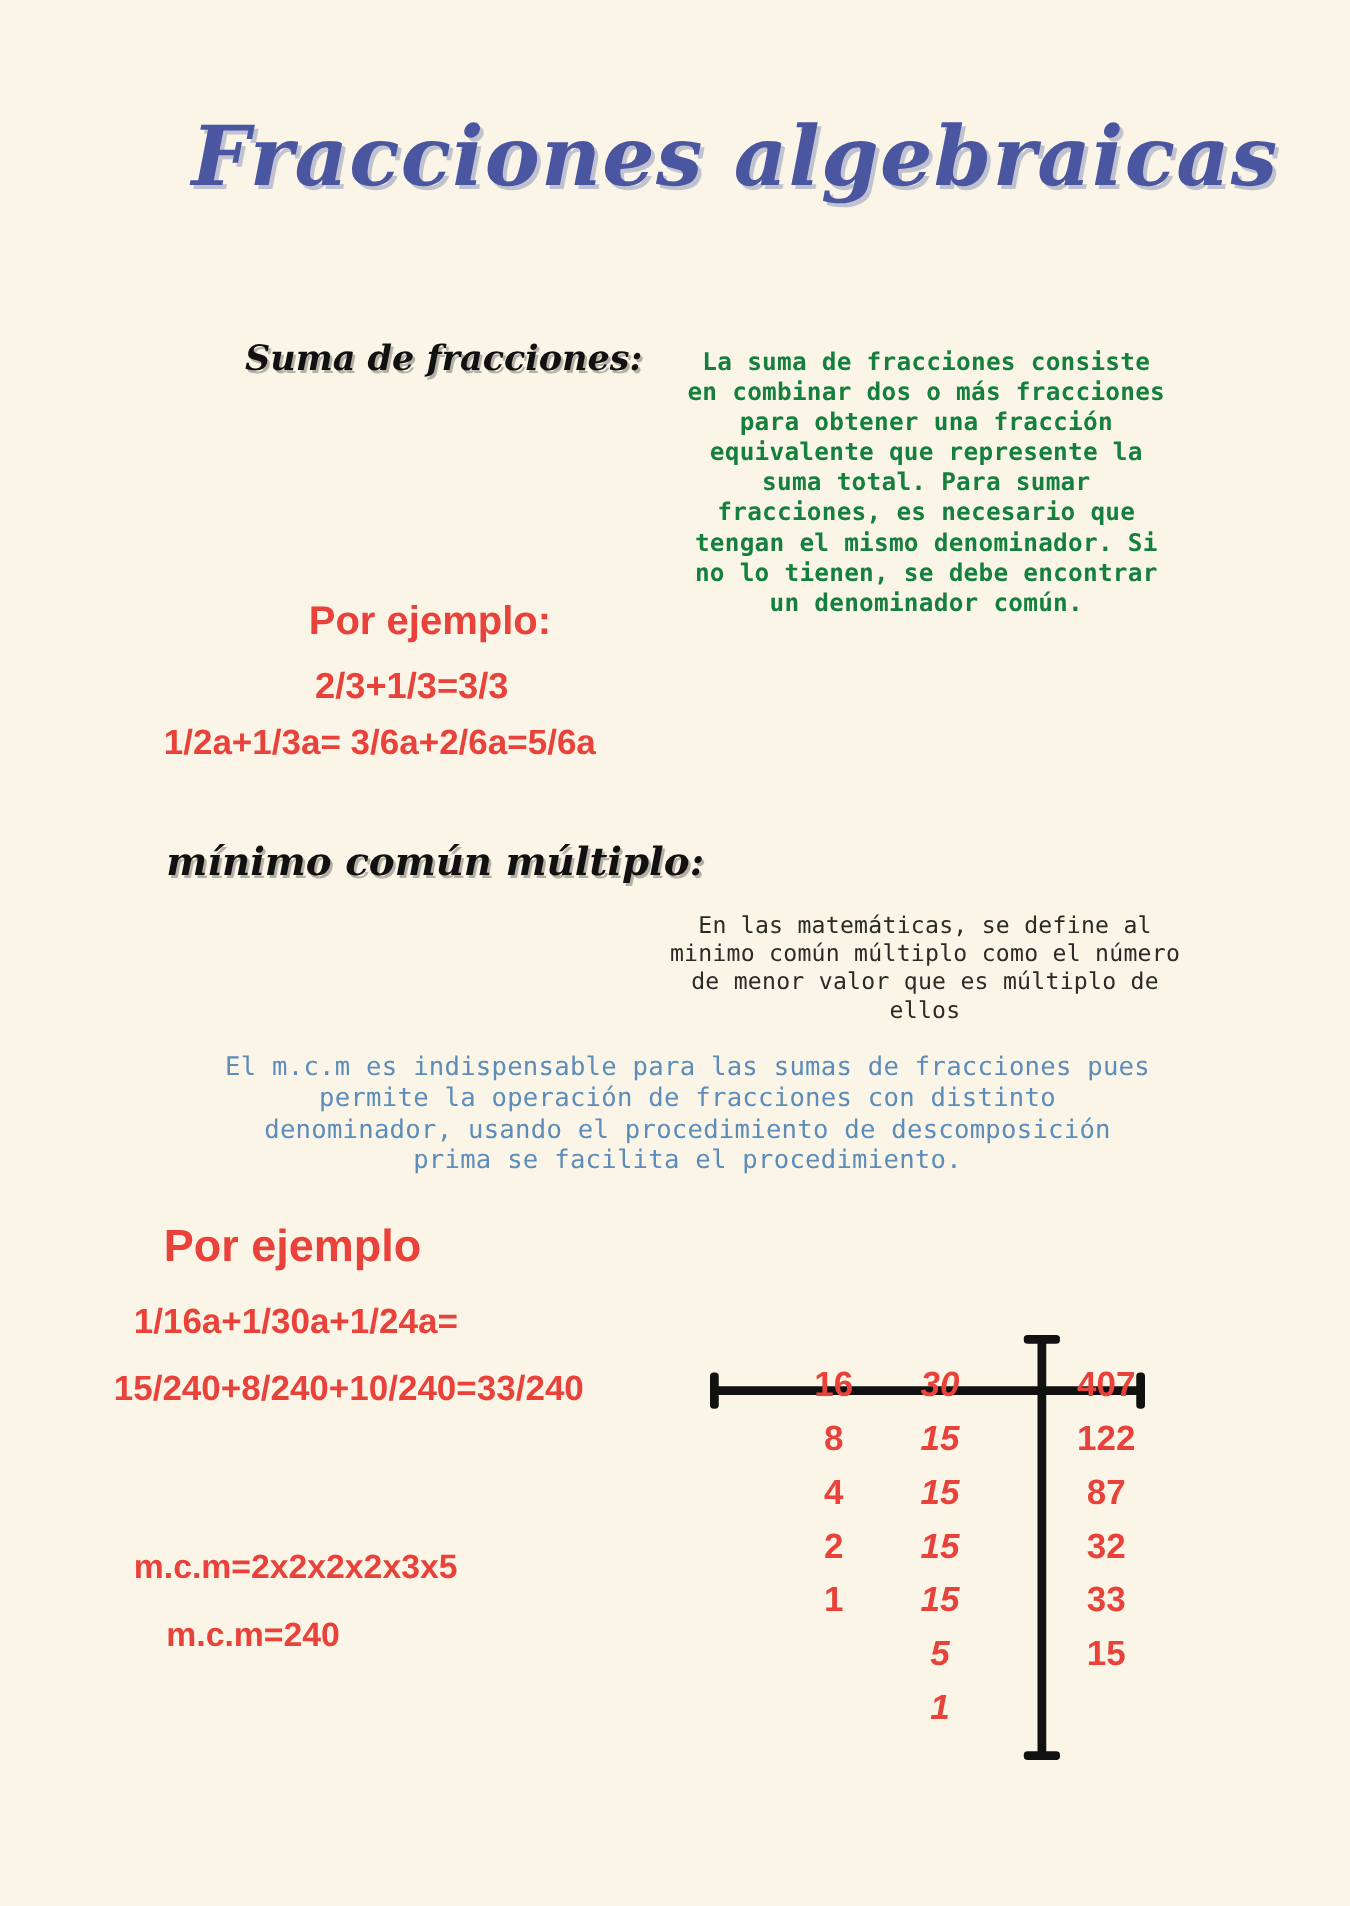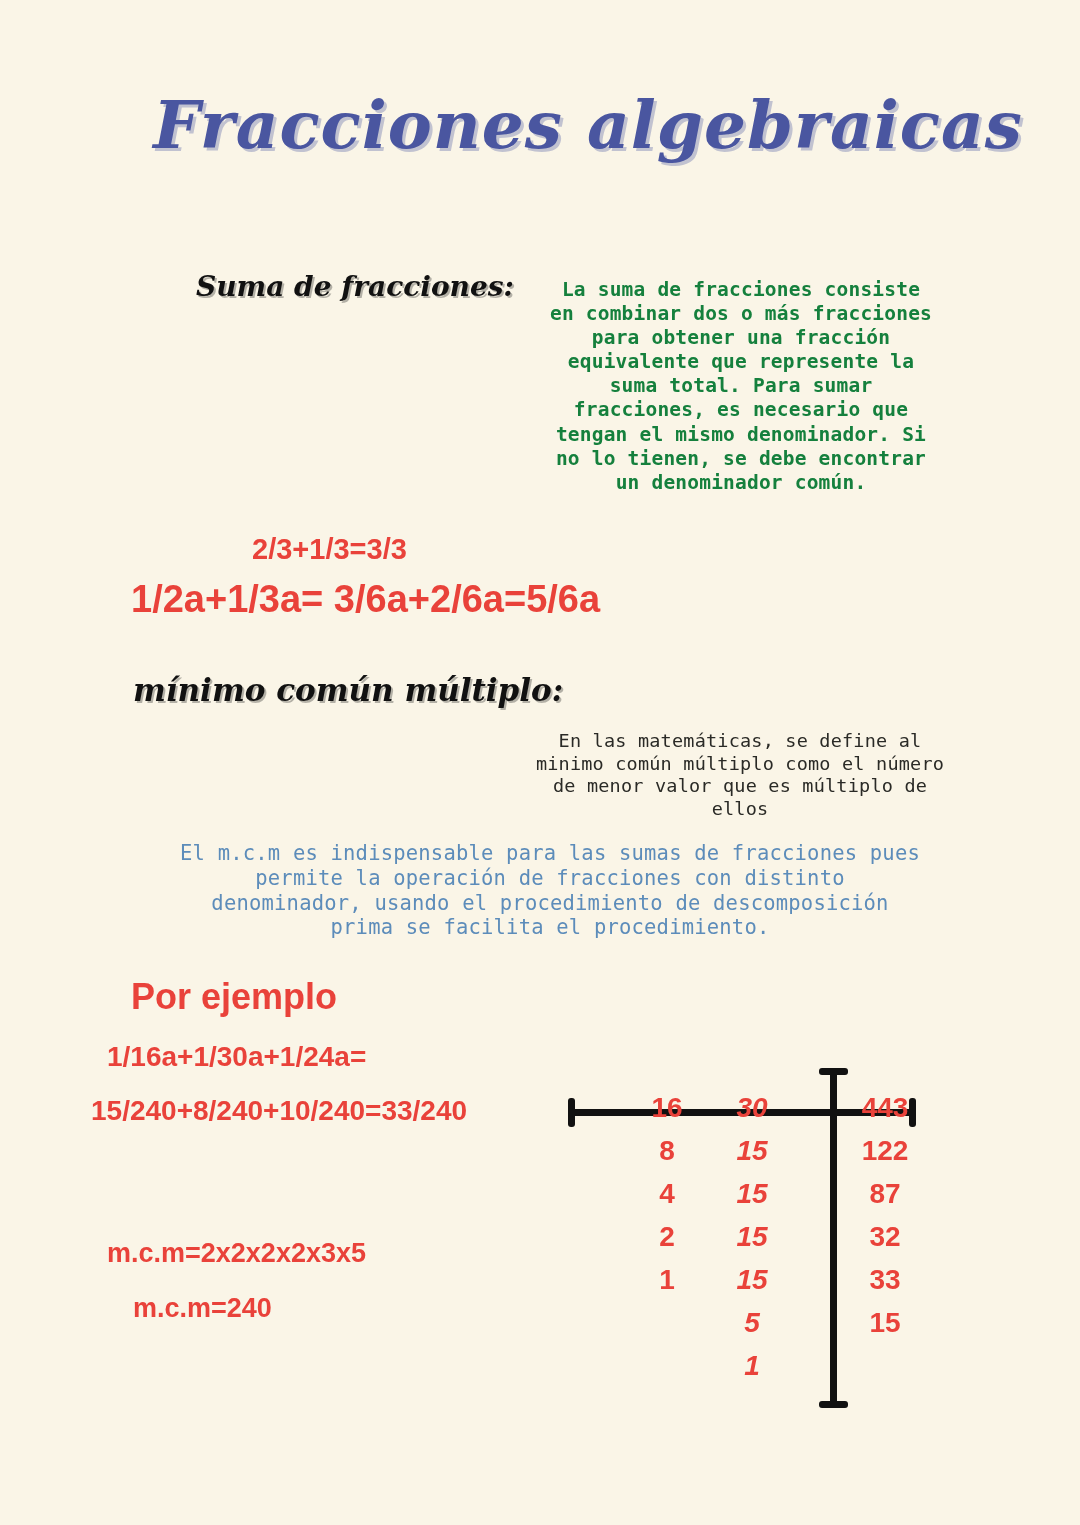--- a/index.html
+++ b/index.html
@@ -95,21 +95,21 @@
   
   .red {
     position: absolute;
     color: #e9423a;
     font-weight: bold;
     font-family: "Liberation Sans", sans-serif;
     white-space: nowrap;
   }
   #red-porejemplo1 { left: 247px; top: 478px; font-size: 32px; }
   #red-eq1         { left: 252px; top: 533px; font-size: 29px; }
-  #red-eq2         { left: 131px; top: 578px; font-size: 38px; }
+  #red-eq2         { left: 131px; top: 578px; font-size: 28px; }
   #red-porejemplo2 { left: 131px; top: 976px; font-size: 36px; }
   #red-eq3         { left: 107px; top: 1041px; font-size: 28px; }
   #red-eq4         { left: 91px; top: 1095px; font-size: 28px; }
   #red-mcm1        { left: 107px; top: 1238px; font-size: 27px; }
   #red-mcm2        { left: 133px; top: 1293px; font-size: 27px; }
 
   
   .factor-table {
     position: absolute;
     left: 560px;
@@ -176,20 +176,21 @@
 </head>
 <body>
 
 <div class="page">
 
   <div class="title">Fracciones algebraicas</div>
 
   <div class="script-head" id="head-suma">Suma de fracciones:</div>
   <div class="mono-par" id="par-suma">La suma de fracciones consiste en combinar dos o más fracciones para obtener una fracción equivalente que represente la suma total. Para sumar fracciones, es necesario que tengan el mismo denominador. Si no lo tienen, se debe encontrar un denominador común.</div>
 
+  <div class="red" id="red-porejemplo1">Por ejemplo:</div>
   <div class="red" id="red-eq1">2/3+1/3=3/3</div>
   <div class="red" id="red-eq2">1/2a+1/3a= 3/6a+2/6a=5/6a</div>
 
   <div class="script-head" id="head-mcm">mínimo común múltiplo:</div>
   <div class="mono-par" id="par-mcm">En las matemáticas, se define al minimo común múltiplo como el número de menor valor que es múltiplo de ellos</div>
   <div class="mono-par" id="par-blue">El m.c.m es indispensable para las sumas de fracciones pues permite la operación de fracciones con distinto denominador, usando el procedimiento de descomposición prima se facilita el procedimiento.</div>
 
   <div class="red" id="red-porejemplo2">Por ejemplo</div>
   <div class="red" id="red-eq3">1/16a+1/30a+1/24a=</div>
   <div class="red" id="red-eq4">15/240+8/240+10/240=33/240</div>
@@ -214,21 +215,21 @@
     <div class="col" id="col-b">
         <div class="cell">30</div>
         <div class="cell">15</div>
         <div class="cell">15</div>
         <div class="cell">15</div>
         <div class="cell">15</div>
         <div class="cell">5</div>
         <div class="cell">1</div>
       </div>
     <div class="col" id="col-c">
-        <div class="cell">443</div>
+        <div class="cell">407</div>
         <div class="cell">122</div>
         <div class="cell">87</div>
         <div class="cell">32</div>
         <div class="cell">33</div>
         <div class="cell">15</div>
       </div>
   </div>
 
 </div>
 

